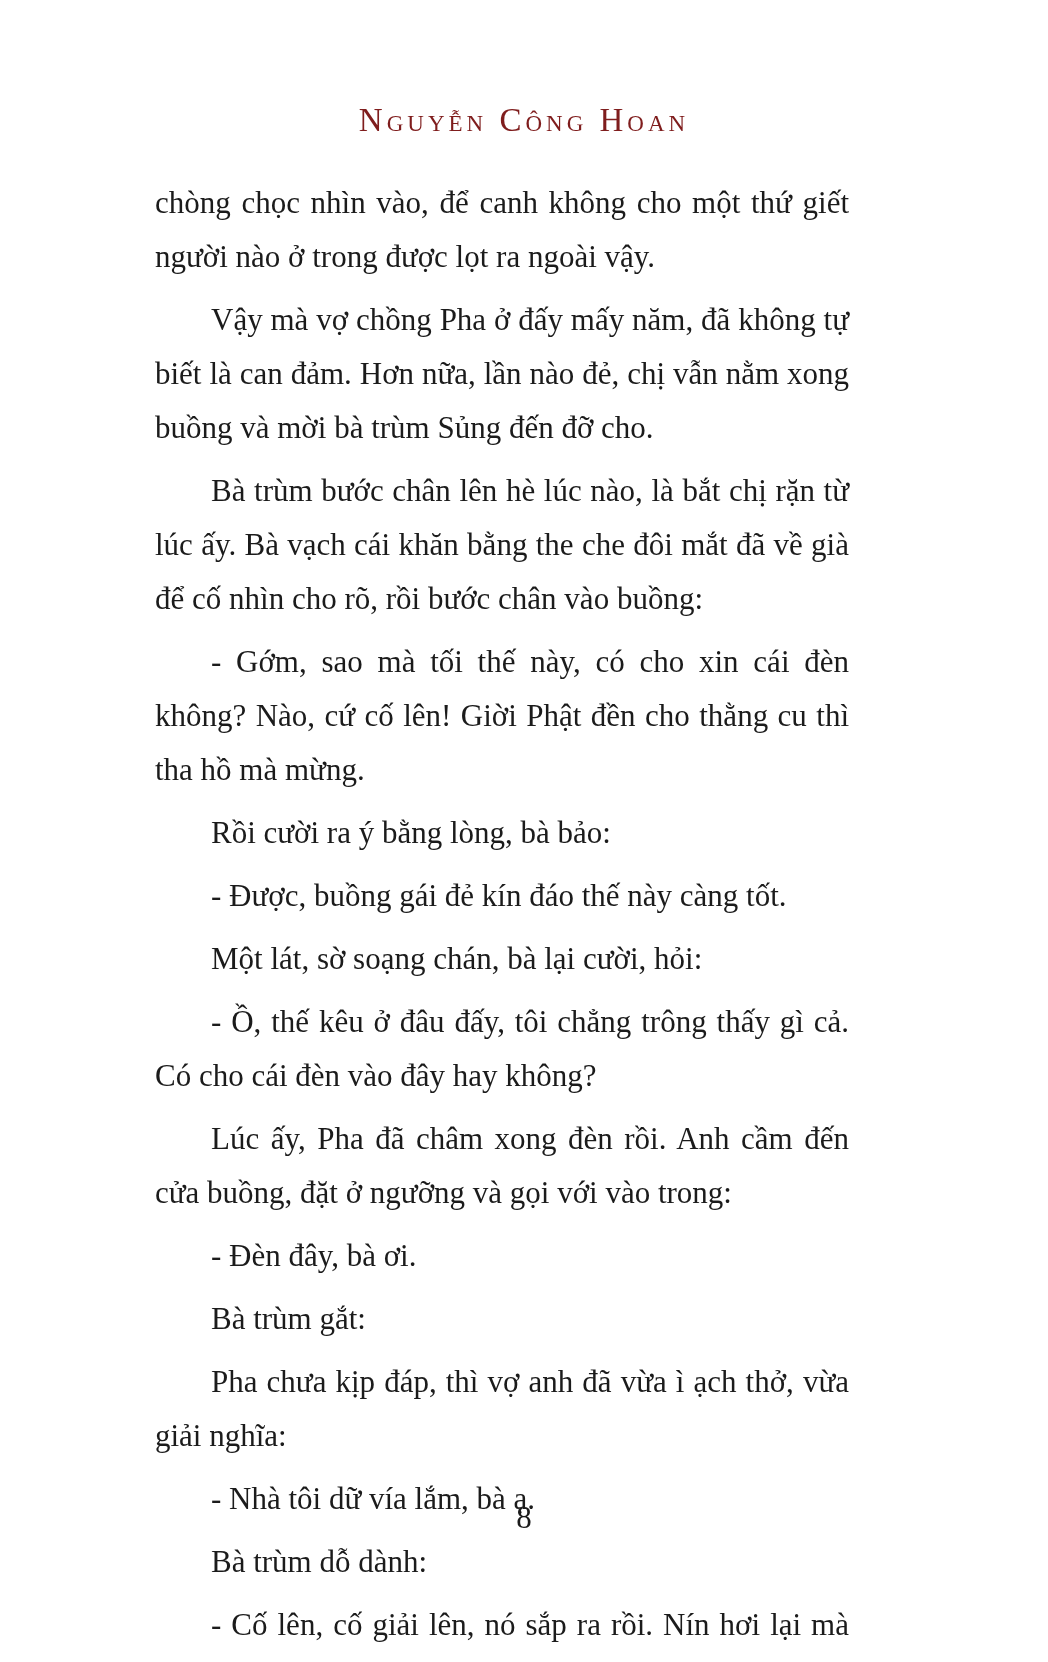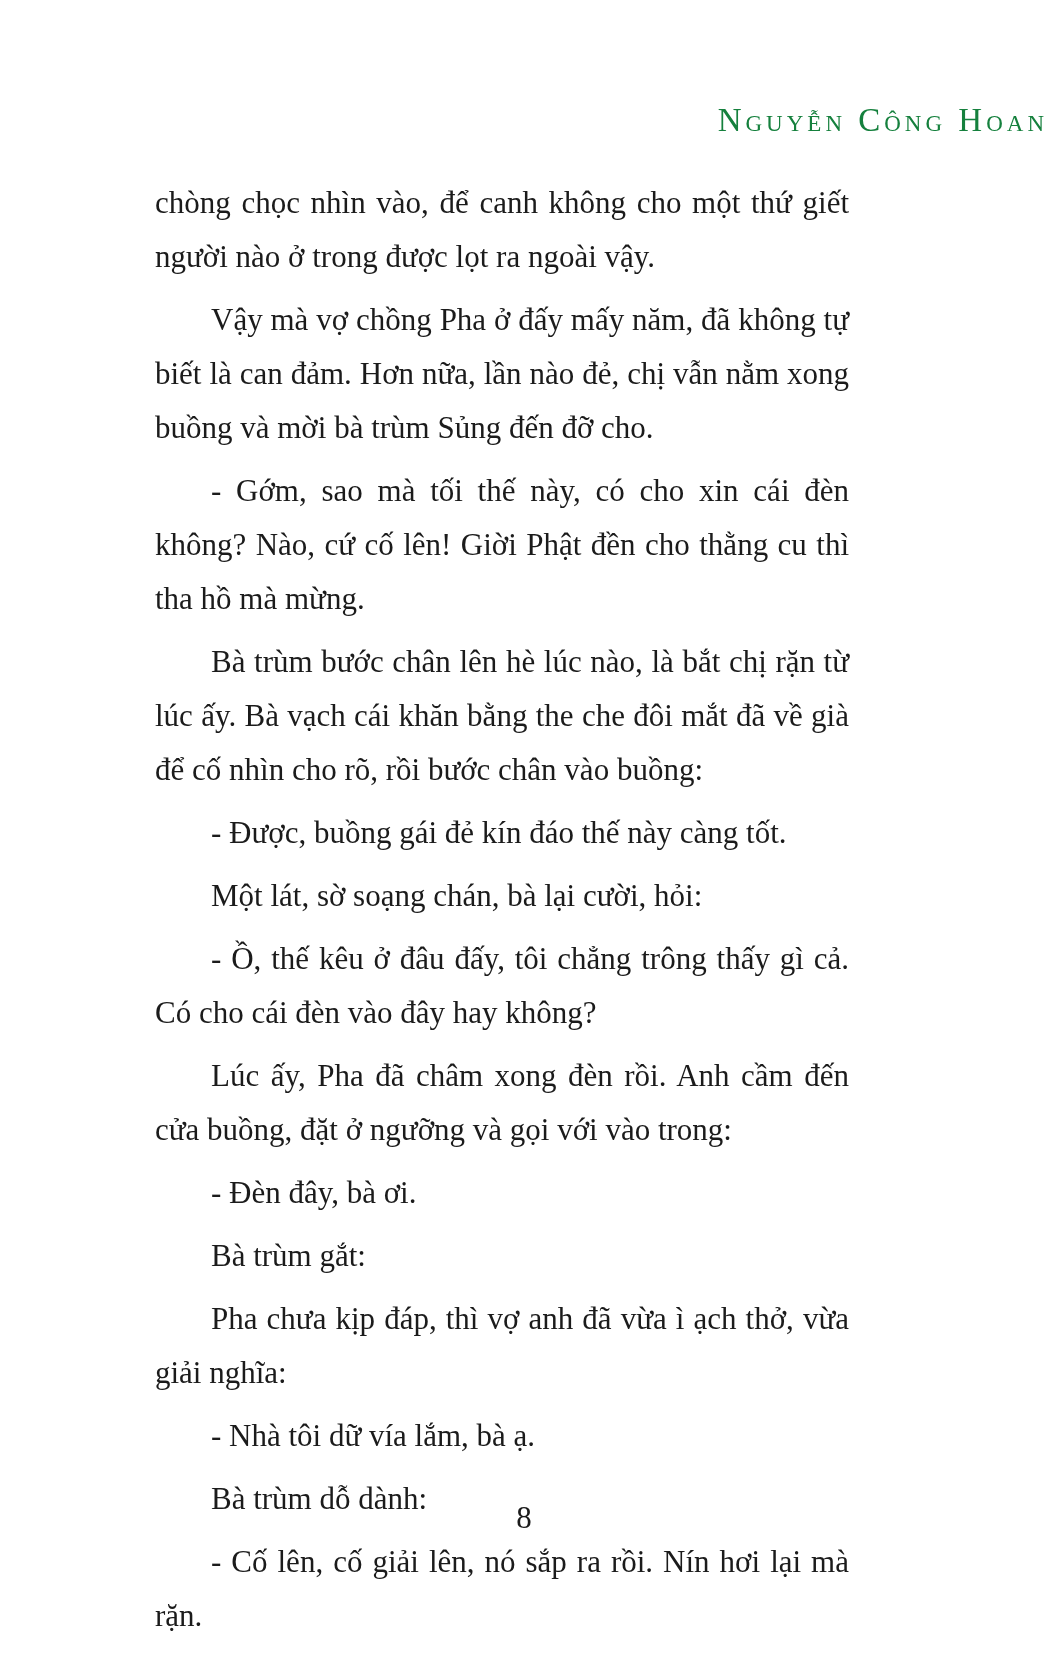--- a/index.html
+++ b/index.html
@@ -14,25 +14,25 @@
     background: #ffffff;
     color: #1b1b1b;
     font-family: "Liberation Serif", "DejaVu Serif", serif;
     overflow: hidden;
   }
   .running-header {
     position: absolute;
     top: 102px;
     left: 0;
     width: 1048px;
-    text-align: right;
+    text-align: center;
     font-variant: small-caps;
     letter-spacing: 4px;
     font-size: 33px;
-    color: #15803d;
+    color: #7f1d1d;
   }
   .text-block {
     position: absolute;
     top: 176px;
     left: 155px;
     width: 694px;
     font-size: 31px;
     line-height: 54px;
     text-align: justify;
     color: #1b1b1b;
@@ -57,22 +57,23 @@
 </head>
 <body>
 
 <div class="page">
 
   <div class="running-header">Nguyễn Công Hoan</div>
 
   <div class="text-block">
     <p class="no-indent">chòng chọc nhìn vào, để canh không cho một thứ giết người nào ở trong được lọt ra ngoài vậy.</p>
     <p>Vậy mà vợ chồng Pha ở đấy mấy năm, đã không tự biết là can đảm. Hơn nữa, lần nào đẻ, chị vẫn nằm xong buồng và mời bà trùm Sủng đến đỡ cho.</p>
+    <p>Bà trùm bước chân lên hè lúc nào, là bắt chị rặn từ lúc ấy. Bà vạch cái khăn bằng the che đôi mắt đã về già để cố nhìn cho rõ, rồi bước chân vào buồng:</p>
     <p>- Gớm, sao mà tối thế này, có cho xin cái đèn không? Nào, cứ cố lên! Giời Phật đền cho thằng cu thì tha hồ mà mừng.</p>
-    <p>Bà trùm bước chân lên hè lúc nào, là bắt chị rặn từ lúc ấy. Bà vạch cái khăn bằng the che đôi mắt đã về già để cố nhìn cho rõ, rồi bước chân vào buồng:</p>
+    <p>Rồi cười ra ý bằng lòng, bà bảo:</p>
     <p>- Được, buồng gái đẻ kín đáo thế này càng tốt.</p>
     <p>Một lát, sờ soạng chán, bà lại cười, hỏi:</p>
     <p>- Ồ, thế kêu ở đâu đấy, tôi chẳng trông thấy gì cả. Có cho cái đèn vào đây hay không?</p>
     <p>Lúc ấy, Pha đã châm xong đèn rồi. Anh cầm đến cửa buồng, đặt ở ngưỡng và gọi với vào trong:</p>
     <p>- Đèn đây, bà ơi.</p>
     <p>Bà trùm gắt:</p>
     <p>Pha chưa kịp đáp, thì vợ anh đã vừa ì ạch thở, vừa giải nghĩa:</p>
     <p>- Nhà tôi dữ vía lắm, bà ạ.</p>
     <p>Bà trùm dỗ dành:</p>
     <p>- Cố lên, cố giải lên, nó sắp ra rồi. Nín hơi lại mà rặn.</p>

